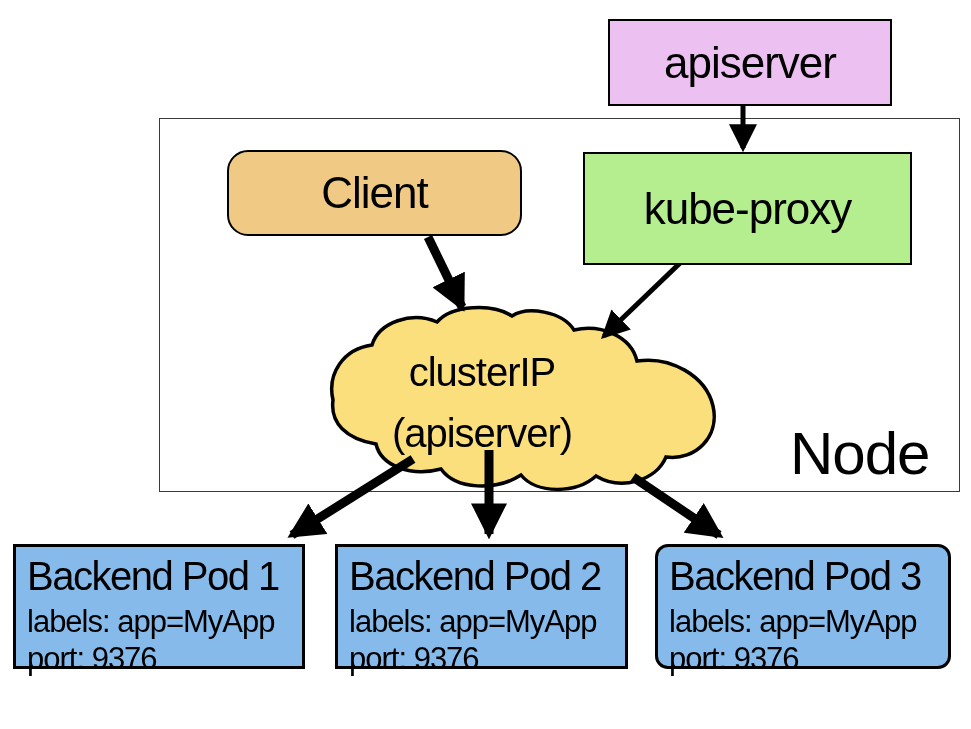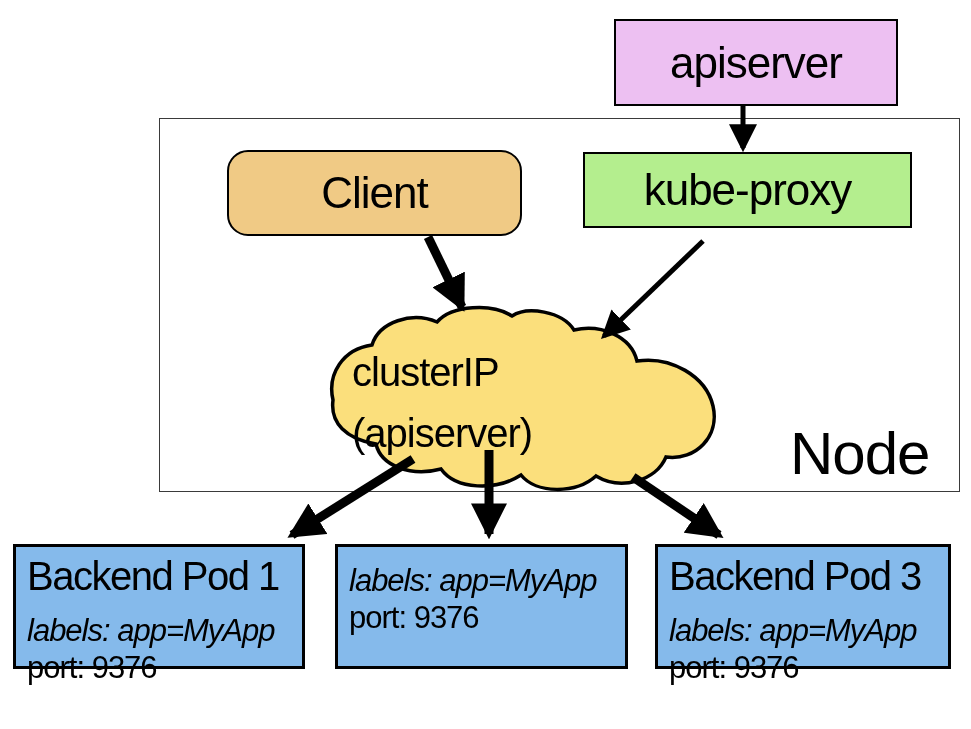--- a/index.html
+++ b/index.html
@@ -17,37 +17,37 @@
     left:790px;top:424px;width:155px;height:60px;
     font-size:60px;line-height:60px;letter-spacing:-1px;
   }
   
   .rect-node{
     border:2.5px solid #000;display:flex;align-items:center;justify-content:center;
     font-size:44px;letter-spacing:-1px;
   }
   .apiserver{left:608px;top:19px;width:284px;height:87px;}
   .client{left:227px;top:150px;width:295px;height:86px;}
-  .kube-proxy{left:583px;top:152px;width:329px;height:76px;}
+  .kube-proxy{left:583px;top:152px;width:329px;height:113px;}
   
   .cloud-label{
     left:352px;top:342px;width:260px;
-    font-size:40px;line-height:61px;letter-spacing:-1px;
+    text-align:center;font-size:40px;line-height:61px;letter-spacing:-1px;
   }
   
   .pod{
     top:544px;height:125px;border:3px solid #000;
     padding:4px 10px 14px 11px;
   }
   .pod1{left:13px;width:292px;}
   .pod2{left:335px;width:293px;}
   .pod3{left:655px;width:296px;}
   .pod-title{font-size:40px;line-height:50px;letter-spacing:-1.5px;white-space:nowrap;}
   .pod-line{font-size:31px;line-height:37px;letter-spacing:-1px;white-space:nowrap;}
-  .pod-line.first{margin-top:11px;font-style:italic;}
+  .pod-line.first{margin-top:2px;}
   svg.overlay{position:absolute;left:0;top:0;}
   .layer1{z-index:1;} .layer2{z-index:2;} .layer3{z-index:3;} .layer4{z-index:4;}
 </style>
 </head>
 <body>
 
 <div class="stage">
 
   <div class="abs node-box layer1"></div>
   <div class="abs node-label layer1">Node</div>
@@ -84,42 +84,43 @@
       <line x1="489" y1="450" x2="489" y2="534" stroke-width="9" marker-end="url(#headBig)"></line>
       <line x1="633" y1="477" x2="719" y2="535" stroke-width="9" marker-end="url(#headBig)"></line>
     </g>
   </svg>
 
   <div class="abs cloud-label layer3">
     <div>clusterIP</div>
     <div>(apiserver)</div>
   </div>
 
-  <div class="abs rect-node apiserver layer3" style="background: rgb(237, 192, 242); margin-left: 6px;">
+  <div class="abs rect-node apiserver layer3" style="background: rgb(237, 192, 242);">
     <span>apiserver</span>
   </div>
 
   <div class="abs rect-node client layer3" style="background: rgb(240, 202, 133); border-radius: 21px;">
     <span>Client</span>
   </div>
 
   <div class="abs rect-node kube-proxy layer3" style="background: rgb(180, 238, 142);">
     <span>kube-proxy</span>
   </div>
 
   <div class="abs pod pod1 layer4" style="background: rgb(133, 186, 235);">
     <div class="pod-title">Backend Pod 1</div>
     <div class="pod-line first">labels: app=MyApp</div>
     <div class="pod-line">port: 9376</div>
   </div>
 
   <div class="abs pod pod2 layer4" style="background: rgb(133, 186, 235);">
+    <div class="pod-title">Backend Pod 2</div>
     <div class="pod-line first">labels: app=MyApp</div>
     <div class="pod-line">port: 9376</div>
   </div>
 
-  <div class="abs pod pod3 layer4" style="background: rgb(133, 186, 235);">
+  <div class="abs pod pod3 layer4" style="background: rgb(133, 186, 235); border-radius: 13px;">
     <div class="pod-title">Backend Pod 3</div>
     <div class="pod-line first">labels: app=MyApp</div>
     <div class="pod-line">port: 9376</div>
   </div>
 
 </div>
 
 </body></html>

